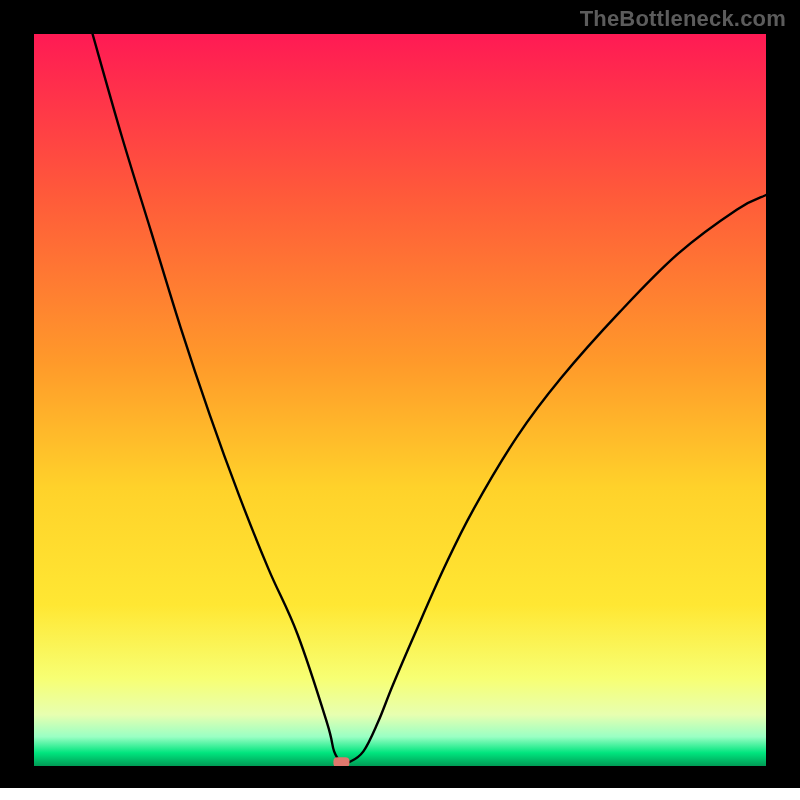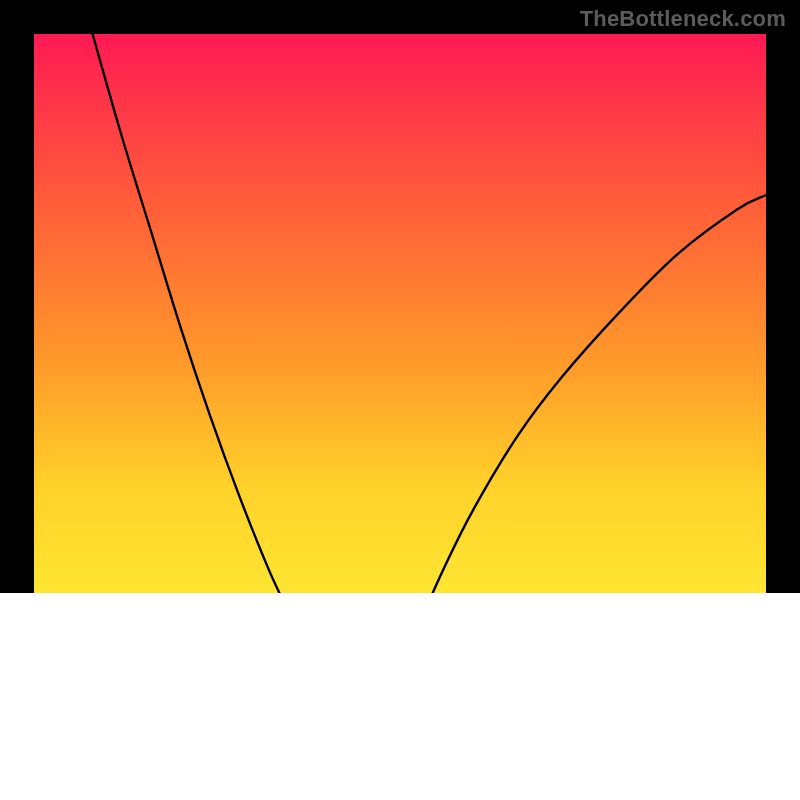--- a/index.html
+++ b/index.html
@@ -2,21 +2,21 @@
 <html><head>
 <meta charset="utf-8">
 <style>
   body {
     margin: 0;
     padding: 0;
     background: #fff;
   }
   .container {
     width: 800px;
-    height: 593px;
+    height: 788px;
     position: relative;
     background: #000;
   }
   .watermark {
     position: absolute;
     top: 6px;
     right: 14px;
     font-family: Arial, Helvetica, sans-serif;
     font-size: 22px;
     font-weight: bold;

